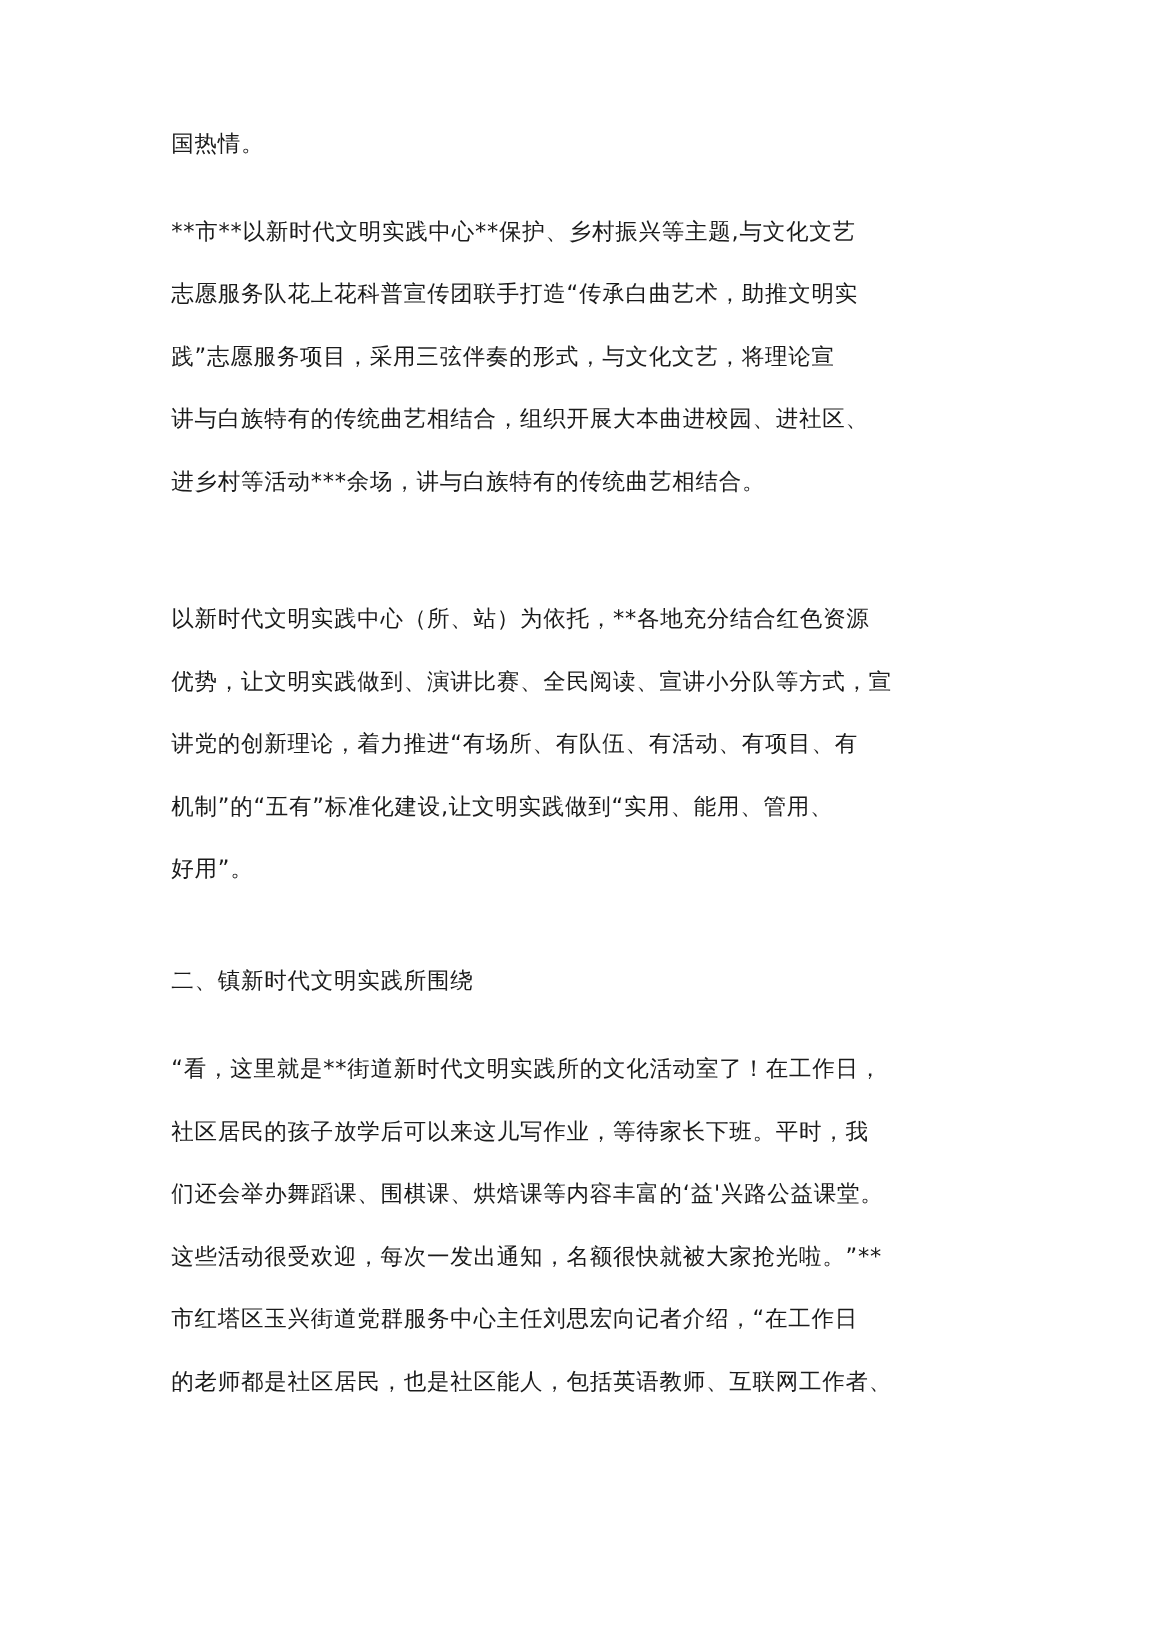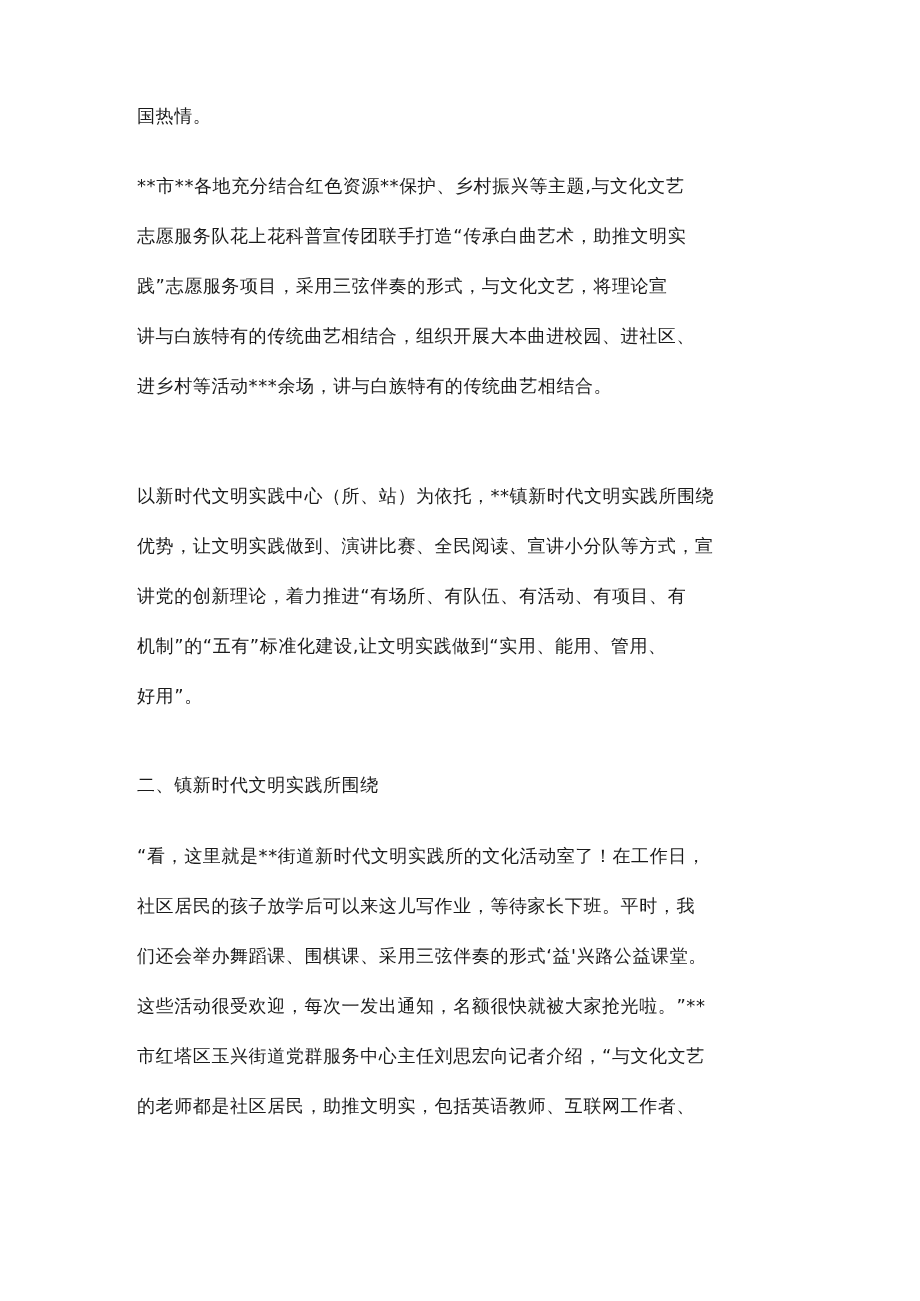--- a/index.html
+++ b/index.html
@@ -31,33 +31,33 @@
       letter-spacing: 0.6px;
     }
   </style>
 </head>
 <body>
 
 <div class="page">
 
   <div class="line" style="top:102px">国热情。</div>
 
-  <div class="line" style="top:172px">**市**各地充分结合红色资源**保护、乡村振兴等主题,与文化文艺</div>
+  <div class="line" style="top:172px">**市**以新时代文明实践中心**保护、乡村振兴等主题,与文化文艺</div>
   <div class="line" style="top:222px">志愿服务队花上花科普宣传团联手打造“传承白曲艺术，助推文明实</div>
   <div class="line" style="top:272px">践”志愿服务项目，采用三弦伴奏的形式，与文化文艺，将理论宣</div>
   <div class="line" style="top:322px">讲与白族特有的传统曲艺相结合，组织开展大本曲进校园、进社区、</div>
   <div class="line" style="top:372px">进乡村等活动***余场，讲与白族特有的传统曲艺相结合。</div>
 
-  <div class="line" style="top:482px">以新时代文明实践中心（所、站）为依托，**镇新时代文明实践所围绕</div>
+  <div class="line" style="top:482px">以新时代文明实践中心（所、站）为依托，**各地充分结合红色资源</div>
   <div class="line" style="top:532px">优势，让文明实践做到、演讲比赛、全民阅读、宣讲小分队等方式，宣</div>
   <div class="line" style="top:582px">讲党的创新理论，着力推进“有场所、有队伍、有活动、有项目、有</div>
   <div class="line" style="top:632px">机制”的“五有”标准化建设,让文明实践做到“实用、能用、管用、</div>
   <div class="line" style="top:682px">好用”。</div>
 
   <div class="line" style="top:771px">二、镇新时代文明实践所围绕</div>
 
   <div class="line" style="top:842px">“看，这里就是**街道新时代文明实践所的文化活动室了！在工作日，</div>
   <div class="line" style="top:892px">社区居民的孩子放学后可以来这儿写作业，等待家长下班。平时，我</div>
-  <div class="line" style="top:942px">们还会举办舞蹈课、围棋课、采用三弦伴奏的形式‘益'兴路公益课堂。</div>
+  <div class="line" style="top:942px">们还会举办舞蹈课、围棋课、烘焙课等内容丰富的‘益'兴路公益课堂。</div>
   <div class="line" style="top:992px">这些活动很受欢迎，每次一发出通知，名额很快就被大家抢光啦。”**</div>
-  <div class="line" style="top:1042px">市红塔区玉兴街道党群服务中心主任刘思宏向记者介绍，“与文化文艺</div>
-  <div class="line" style="top:1092px">的老师都是社区居民，助推文明实，包括英语教师、互联网工作者、</div>
+  <div class="line" style="top:1042px">市红塔区玉兴街道党群服务中心主任刘思宏向记者介绍，“在工作日</div>
+  <div class="line" style="top:1092px">的老师都是社区居民，也是社区能人，包括英语教师、互联网工作者、</div>
 </div>
 
 </body></html>

